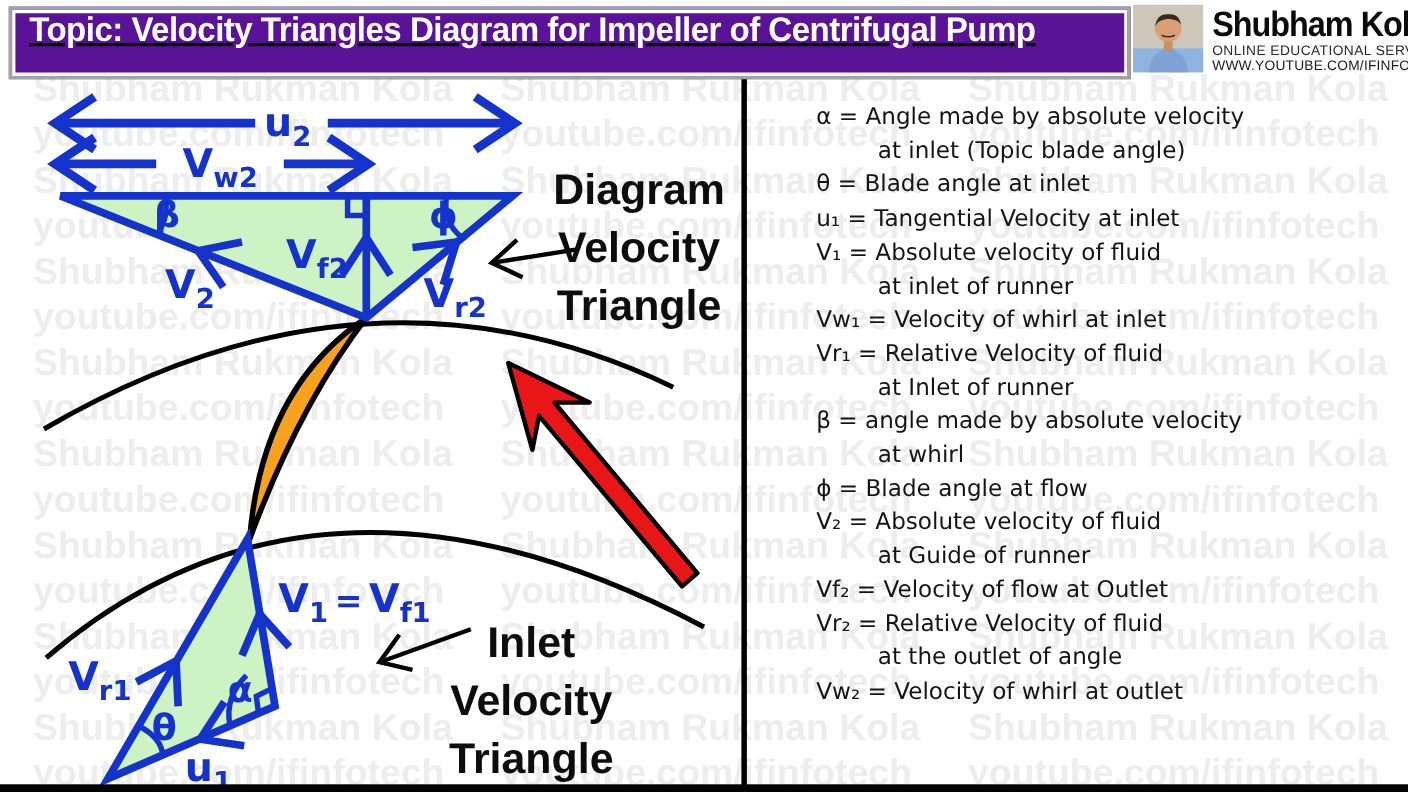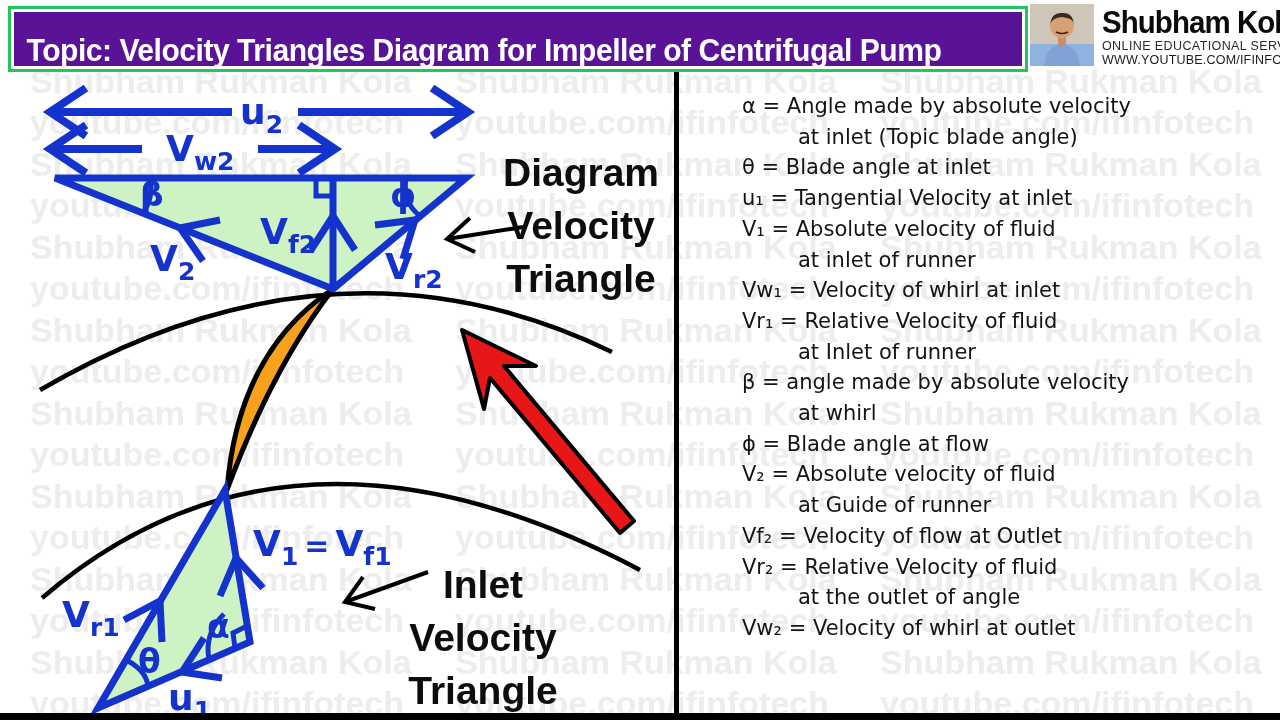--- a/index.html
+++ b/index.html
@@ -3,22 +3,22 @@
 <meta charset="utf-8">
 <style>
   html,body{margin:0;padding:0;background:#ffffff;}
   .stage{position:relative;width:1280px;height:720px;overflow:hidden;background:#fff;
          font-family:"Liberation Sans",sans-serif;}
   
   .wm-layer{position:absolute;inset:0;z-index:1;pointer-events:none;padding-left:36px;}
   .wm{position:absolute;font:bold 34px "Liberation Sans",sans-serif;color:#ededed;white-space:nowrap;}
   
   .banner{position:absolute;left:8px;top:6px;width:1014px;height:60px;z-index:5;
-          background:#5a1397;border:3px solid #22c55e;box-shadow:inset 0 0 0 3px #ffffff;
-          display:flex;align-items:flex-end;}
+          background:#5a1397;border:3px solid #a3a3a3;box-shadow:inset 0 0 0 3px #ffffff;
+          display:flex;align-items:flex-start;text-decoration:underline;}
   .banner-title{color:#ffffff;font-size:31px;font-weight:600;letter-spacing:-0.5px;
                 padding-left:16px;white-space:nowrap;transform:scaleX(0.97);transform-origin:left center;}
   
   .brand{position:absolute;left:1030px;top:4px;width:250px;height:64px;z-index:5;display:flex;gap:8px;}
   .brand-photo{width:64px;height:62px;flex:0 0 auto;}
   .brand-text{display:flex;flex-direction:column;justify-content:center;}
   .brand-name{font-size:32px;font-weight:bold;color:#0b0b0b;line-height:32px;white-space:nowrap;
               transform:scaleX(0.92);transform-origin:left center;letter-spacing:-1px;}
   .brand-tagline{font-size:12.5px;color:#2a2a2a;letter-spacing:0.4px;white-space:nowrap;margin-top:1px;}
   .brand-url{font-size:12.5px;color:#1a1a1a;letter-spacing:0.2px;white-space:nowrap;}

